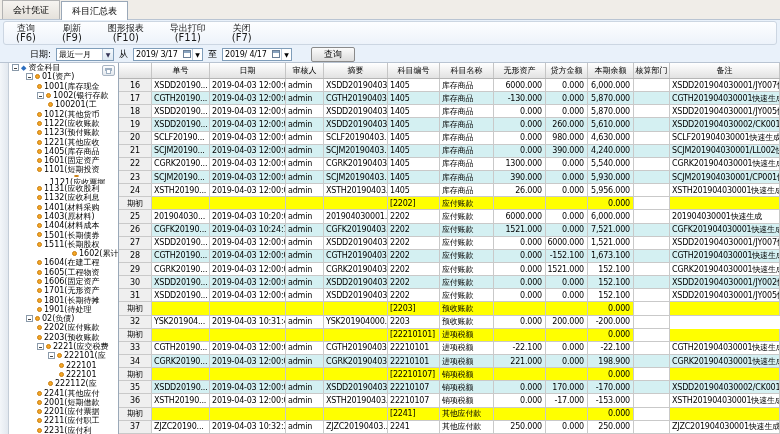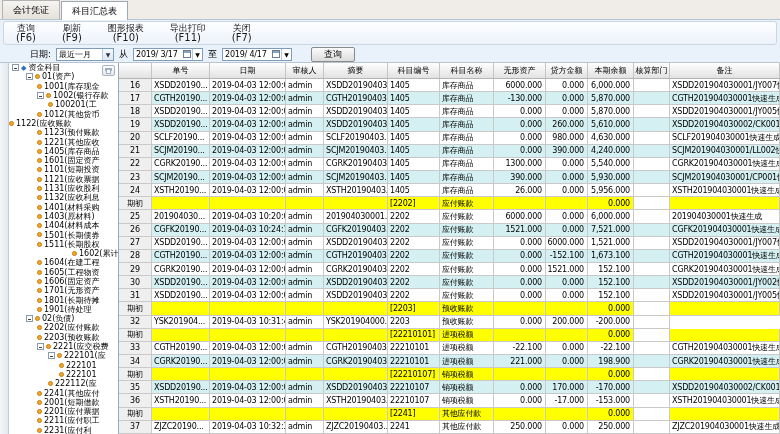--- a/index.html
+++ b/index.html
@@ -150,21 +150,21 @@
             <span>1002(银行存款</span>
           </div>
           <div class="tree-row" style="padding-left: 39px;">
             <span class="bullet"></span>
             <span>100201(工</span>
           </div>
           <div class="tree-row" style="padding-left: 28px;">
             <span class="bullet"></span>
             <span>1012(其他货币</span>
           </div>
-          <div class="tree-row" style="">
+          <div class="tree-row" style="padding-left: 28px;">
             <span class="bullet"></span>
             <span>1122(应收账款</span>
           </div>
           <div class="tree-row" style="padding-left: 28px;">
             <span class="bullet"></span>
             <span>1123(预付账款</span>
           </div>
           <div class="tree-row" style="padding-left: 28px;">
             <span class="bullet"></span>
             <span>1221(其他应收</span>
@@ -174,21 +174,21 @@
             <span>1405(库存商品</span>
           </div>
           <div class="tree-row" style="padding-left: 28px;">
             <span class="bullet"></span>
             <span>1601(固定资产</span>
           </div>
           <div class="tree-row" style="padding-left: 28px;">
             <span class="bullet"></span>
             <span>1101(短期投资</span>
           </div>
-          <div class="tree-row" style="padding-left: 28px;">
+          <div class="tree-row" style="padding-left: 28px; flex-direction: column;">
             <span class="bullet"></span>
             <span>1121(应收票据</span>
           </div>
           <div class="tree-row" style="padding-left: 28px;">
             <span class="bullet"></span>
             <span>1131(应收股利</span>
           </div>
           <div class="tree-row" style="padding-left: 28px;">
             <span class="bullet"></span>
             <span>1132(应收利息</span>

